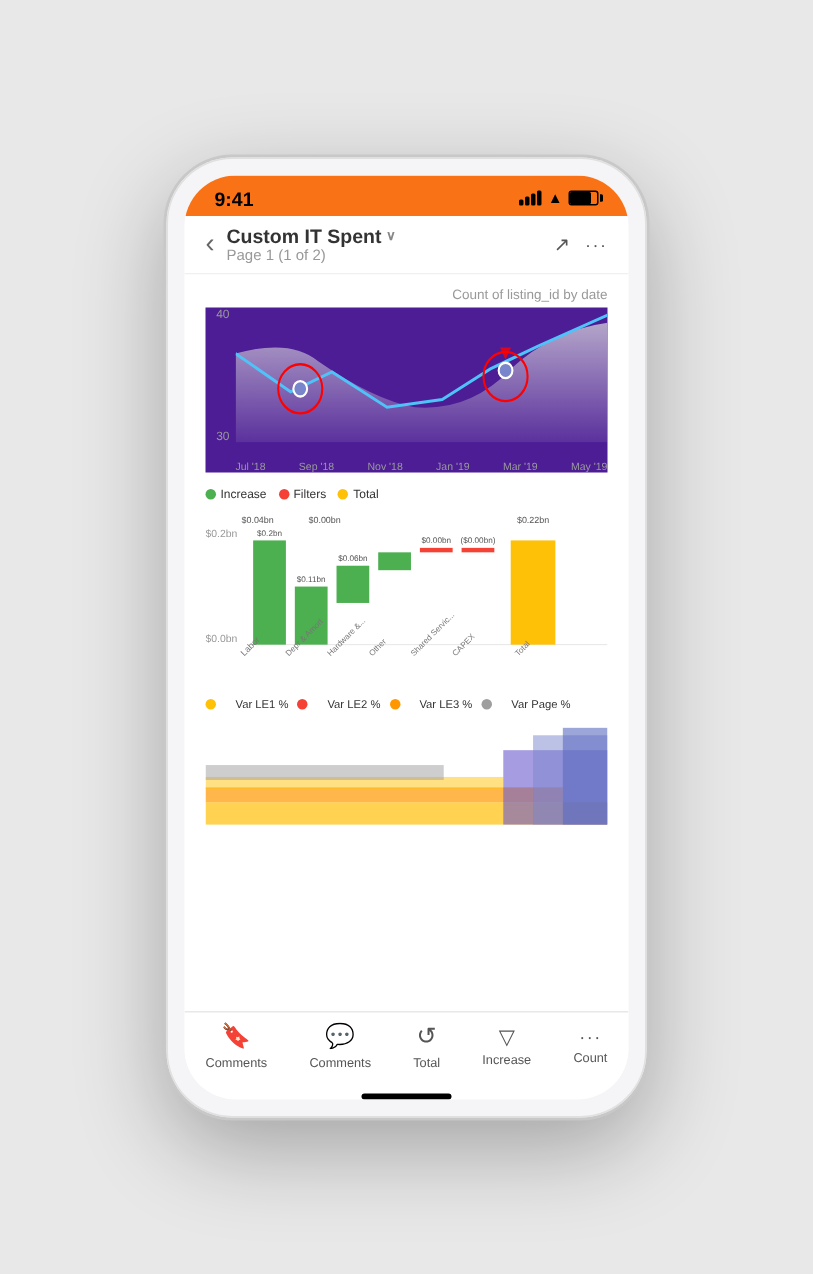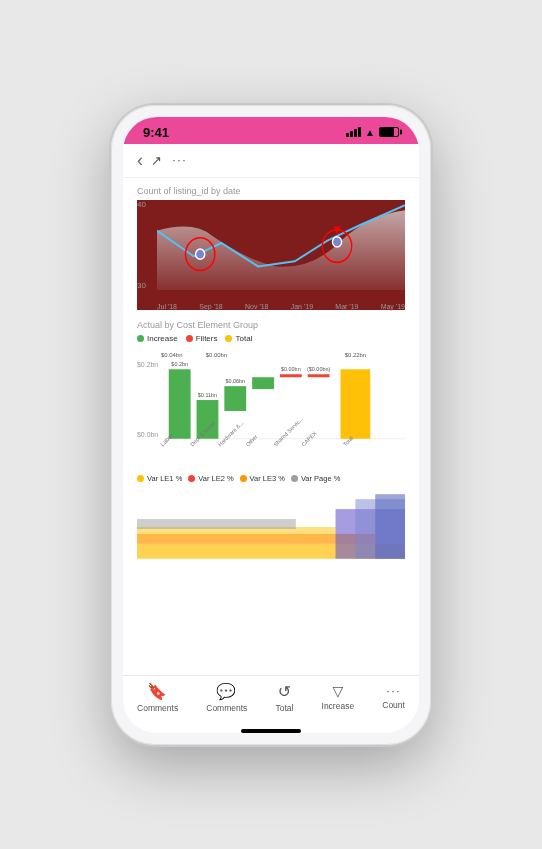--- a/index.html
+++ b/index.html
@@ -29,21 +29,21 @@
       overflow: hidden;
       display: flex;
       flex-direction: column;
     }
     
     .status-bar {
       display: flex;
       justify-content: space-between;
       align-items: center;
       padding: 8px 20px 4px;
-      background: #ec4899;
+      background: #f97316;
     }
     .status-time {
       font-size: 13px;
       font-weight: 600;
       color: #000;
     }
     .status-icons {
       display: flex;
       align-items: center;
       gap: 4px;
@@ -135,30 +135,31 @@
     
     .main-content {
       flex: 1;
       overflow-y: auto;
       padding: 8px 14px 0;
       background: #fff;
     }
     
     .chart-section {
       margin-bottom: 10px;
+      text-align: right;
     }
     .chart-label {
       font-size: 9px;
       color: #999;
       margin-bottom: 4px;
     }
     .line-chart-container {
       position: relative;
       height: 110px;
-      background: #7f1d1d;
+      background: #4c1d95;
     }
     .y-axis-labels {
       position: absolute;
       left: 0;
       top: 0;
       bottom: 20px;
       display: flex;
       flex-direction: column;
       justify-content: space-between;
       font-size: 8px;
@@ -230,21 +231,21 @@
     }
     .bottom-legend {
       display: flex;
       flex-wrap: wrap;
       gap: 6px;
       margin-bottom: 6px;
     }
     .bottom-legend-item {
       display: flex;
       align-items: center;
-      gap: 3px;
+      gap: 13px;
       font-size: 7.5px;
       color: #333;
     }
     .bottom-legend-dot {
       width: 7px;
       height: 7px;
       border-radius: 50%;
     }
     .stacked-bar-chart {
       height: 70px;
@@ -275,20 +276,27 @@
         </div>
         <span class="wifi-icon">▲</span>
         <div class="battery-icon">
           <div class="battery-fill"></div>
         </div>
       </div>
     </div>
 
     <div class="app-header">
       <span class="back-btn">‹</span>
+      <div class="header-title-group">
+        <div class="header-title">
+          <span>Custom IT Spent</span>
+          <span class="chevron" style="font-size:9px; color:#888">∨</span>
+        </div>
+        <div class="header-subtitle">Page 1 (1 of 2)</div>
+      </div>
       <div class="header-actions">
         <span class="expand-btn" style="font-size:13px; color:#555">↗</span>
         <span class="more-btn" style="font-size:12px; color:#555; letter-spacing:1px">···</span>
       </div>
     </div>
 
     <div class="main-content">
 
       <div class="chart-section">
         <div class="chart-label">Count of listing_id by date</div>
@@ -326,21 +334,20 @@
             <span style="font-size:7px;color:#999">Sep '18</span>
             <span style="font-size:7px;color:#999">Nov '18</span>
             <span style="font-size:7px;color:#999">Jan '19</span>
             <span style="font-size:7px;color:#999">Mar '19</span>
             <span style="font-size:7px;color:#999">May '19</span>
           </div>
         </div>
       </div>
 
       <div class="chart-section">
-        <div class="chart-label">Actual by Cost Element Group</div>
         <div class="wf-legend">
           <div class="legend-item">
             <div class="legend-dot" style="background:#4CAF50"></div>
             <span style="font-size:8px">Increase</span>
           </div>
           <div class="legend-item">
             <div class="legend-dot" style="background:#f44336"></div>
             <span style="font-size:8px">Filters</span>
           </div>
           <div class="legend-item">

